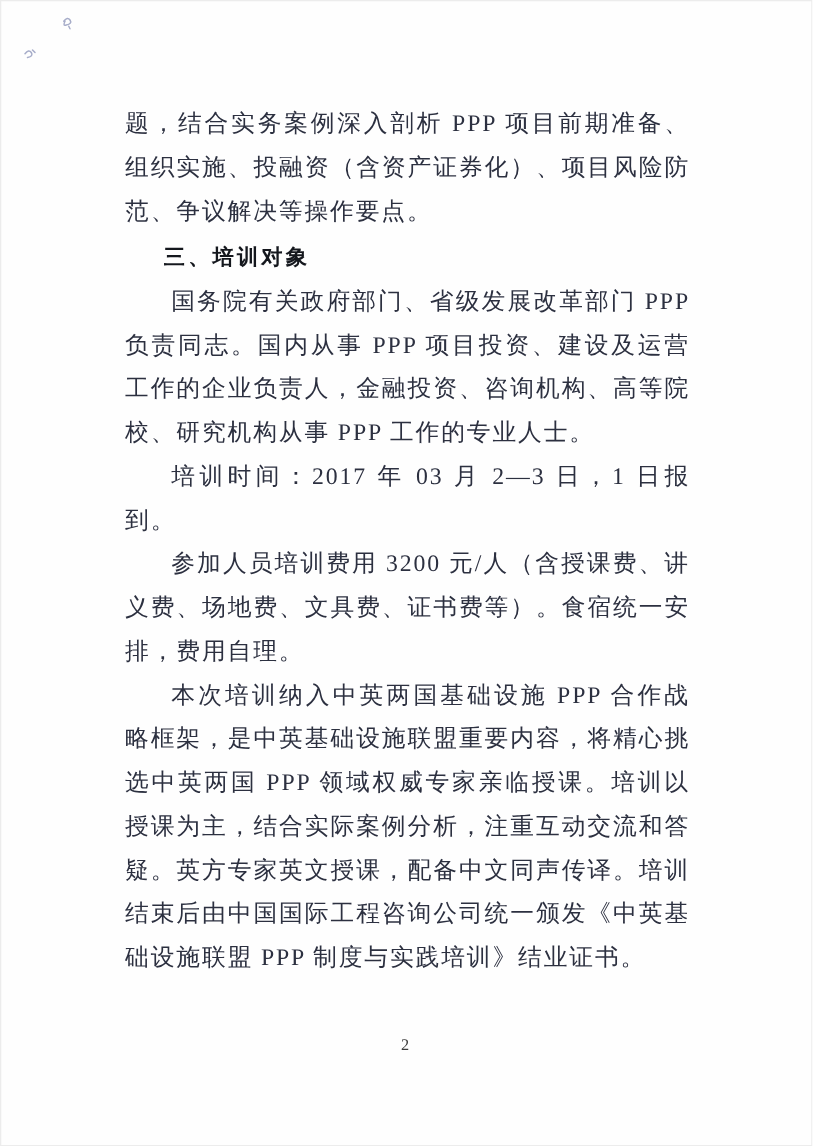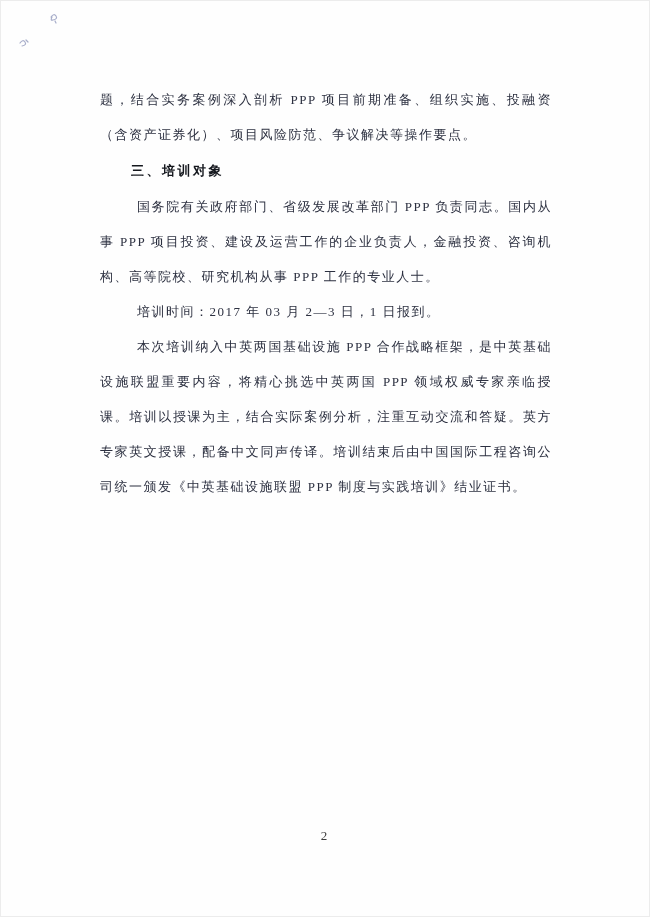--- a/index.html
+++ b/index.html
@@ -18,36 +18,36 @@
     box-shadow: inset 0 0 0 1px #ececec;
   }
   .doc {
     position: absolute;
     left: 100px;
     top: 82px;
     width: 452px;
   }
   .para {
     margin: 0;
-    font-size: 13px;
+    font-size: 19px;
     line-height: 35px;
     color: #2c3040;
     letter-spacing: 1.5px;
     text-align: justify;
     text-align-last: left;
     text-indent: 37px;
     word-break: break-all;
   }
   .para.cont { text-indent: 0; }
   .heading {
     margin: 1px 0 1px 0;
     padding-left: 31px;
     font-family: "Liberation Sans", sans-serif;
     font-weight: 700;
-    font-size: 13px;
+    font-size: 17px;
     line-height: 35px;
     color: #14171d;
     letter-spacing: 2.5px;
   }
   .page-number {
     position: absolute;
     left: 316px;
     top: 828px;
     width: 16px;
     text-align: center;
@@ -69,19 +69,20 @@
   </svg>
   <svg class="artifact a2" width="14" height="14" viewBox="0 0 14 14">
     <path d="M3 7 Q6 3 8 6 Q10 9 5 10 M9 4 L11 6" fill="none" stroke="#8a92b8" stroke-width="1.2" stroke-linecap="round"></path>
   </svg>
 
   <main class="doc">
     <p class="para cont">题，结合实务案例深入剖析 PPP 项目前期准备、组织实施、投融资（含资产证券化）、项目风险防范、争议解决等操作要点。</p>
     <h3 class="heading">三、培训对象</h3>
     <p class="para">国务院有关政府部门、省级发展改革部门 PPP 负责同志。国内从事 PPP 项目投资、建设及运营工作的企业负责人，金融投资、咨询机构、高等院校、研究机构从事 PPP 工作的专业人士。</p>
     <p class="para">培训时间：2017 年 03 月 2—3 日，1 日报到。</p>
+    <p class="para">参加人员培训费用 3200 元/人（含授课费、讲义费、场地费、文具费、证书费等）。食宿统一安排，费用自理。</p>
     <p class="para">本次培训纳入中英两国基础设施 PPP 合作战略框架，是中英基础设施联盟重要内容，将精心挑选中英两国 PPP 领域权威专家亲临授课。培训以授课为主，结合实际案例分析，注重互动交流和答疑。英方专家英文授课，配备中文同声传译。培训结束后由中国国际工程咨询公司统一颁发《中英基础设施联盟 PPP 制度与实践培训》结业证书。</p>
 
   </main>
 
   <div class="page-number">2</div>
 
 </div>
 
 </body></html>

